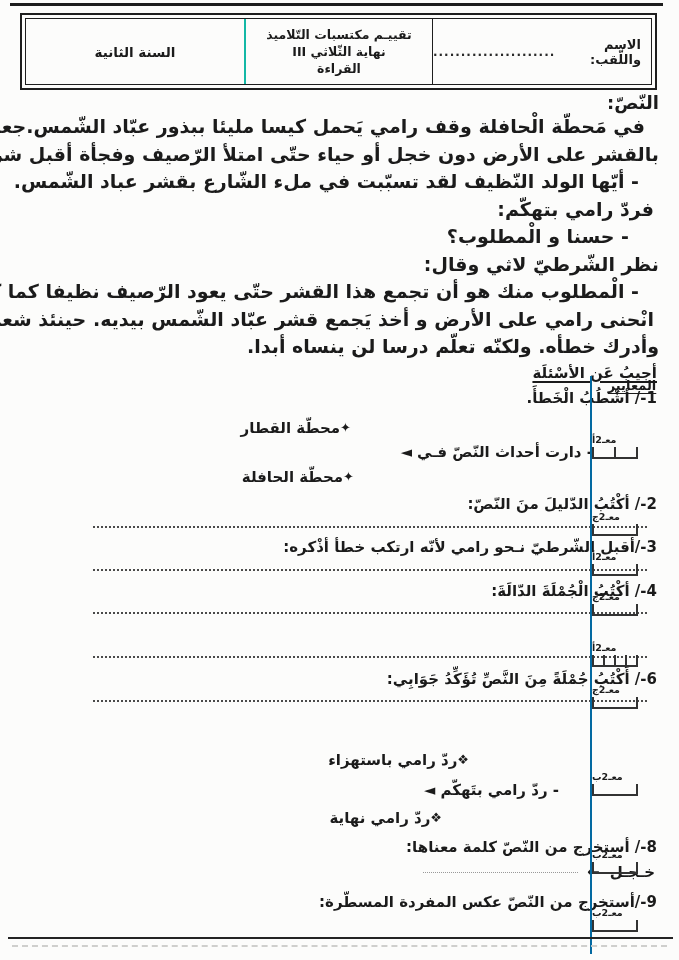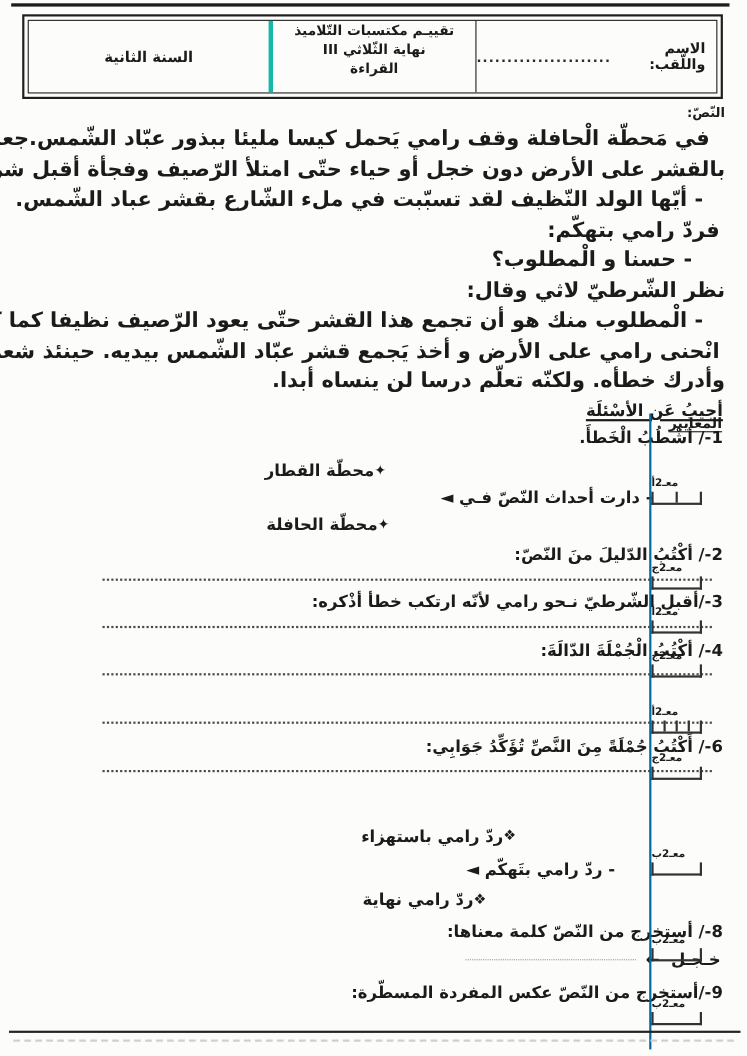--- a/index.html
+++ b/index.html
@@ -9,27 +9,27 @@
     background:#fcfcfb;color:#1b1b1b;direction:rtl;
     font-family:"DejaVu Sans",sans-serif;font-weight:700;
   }
   .top-line{position:absolute;top:3px;left:10px;right:16px;height:3px;background:#1d1d1d}
   
   .header-outer{position:absolute;top:13px;right:22px;left:20px;height:77px;
     border:2px solid #1e1e1e;padding:3px;background:#fcfcfb}
   .header-inner{height:100%;border:1px solid #1e1e1e;display:flex;direction:rtl}
   .cell{display:flex;align-items:center}
   .cell-name{width:219px;border-left:1px solid #1e1e1e;padding-right:10px;font-size:13px}
-  .cell-title{width:188px;border-left:4px solid #14b8a6;flex-direction:column;
+  .cell-title{width:188px;border-left:2px solid #14b8a6;flex-direction:column;justify-content:center;
     text-align:center;font-size:12.5px;line-height:17px;padding:0 4px}
   .cell-year{flex:1;justify-content:center;font-size:13.5px}
   .dotfill{font-size:12px;letter-spacing:1px;color:#2a2a2a}
   
   .text-section{position:absolute;top:92px;right:20px;left:14px}
-  .text-heading{font-size:12px;line-height:21px}
+  .text-heading{font-size:18px;line-height:21px}
   .text-line{font-size:19px;line-height:27.5px;white-space:nowrap}
   .ind1{padding-right:14px}.ind2{padding-right:20px}.ind3{padding-right:30px}.ind4{padding-right:5px}
   
   .qa-main{position:absolute;top:360px;right:22px;width:566px;height:578px}
   .qline{position:absolute;white-space:nowrap;font-size:15px;line-height:22px}
   .uline{text-decoration:underline;text-underline-offset:3px;text-decoration-thickness:1.5px}
   .answer-dots{position:absolute;left:2px;right:10px;height:0;border-top:2.5px dotted #4a4a4a}
   .mini-dots{display:inline-block;width:155px;height:0;border-top:1.5px dotted #999;vertical-align:4px;margin-right:4px}
   .bullet{display:inline-block;font-size:13px;vertical-align:1px}
   .arrow{display:inline-block;margin-right:5px}

